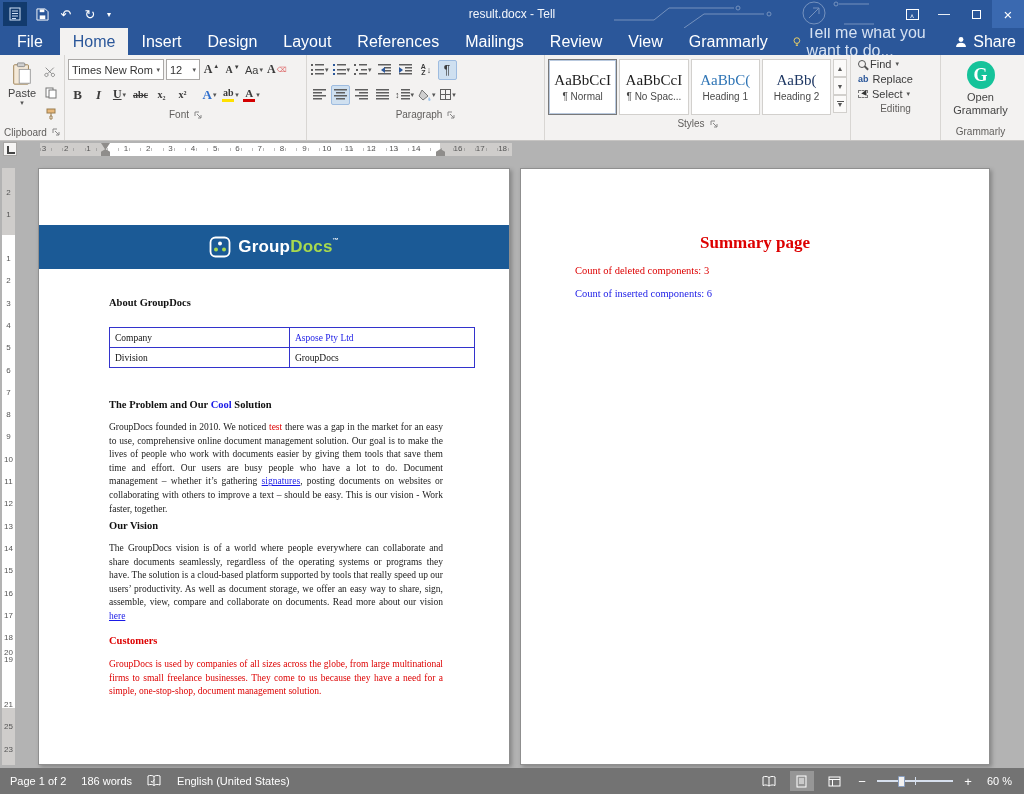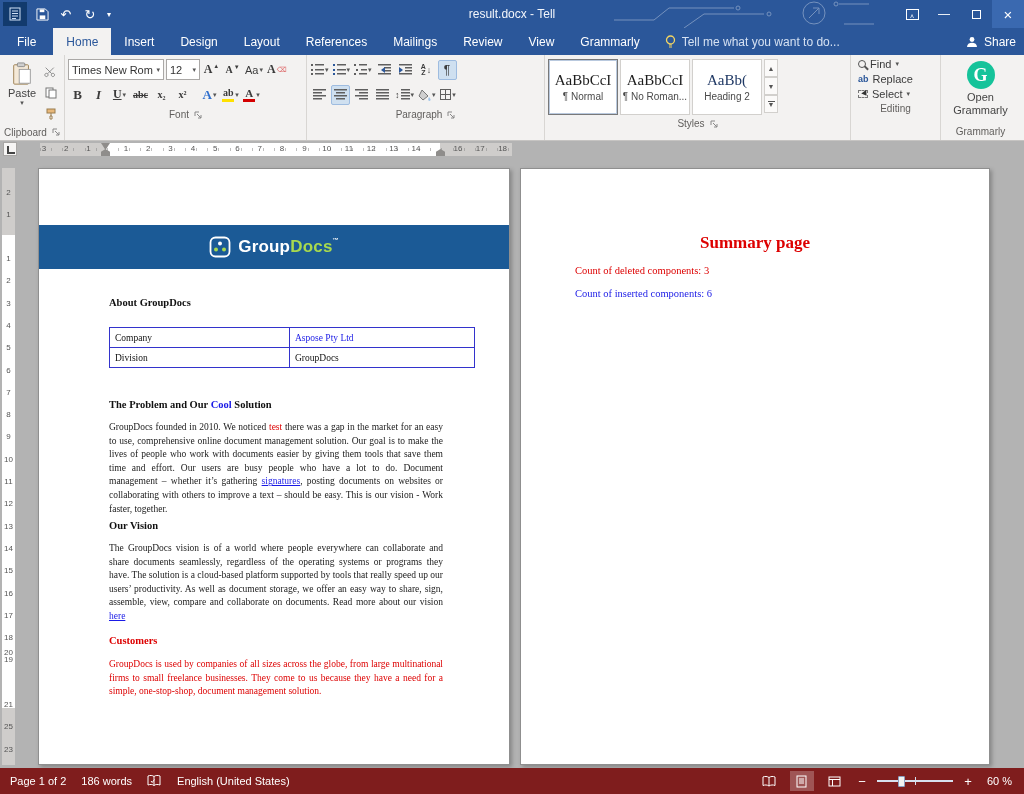--- a/index.html
+++ b/index.html
@@ -15,21 +15,21 @@
   .qat-caret { font-size:8px; width:12px; }
   .tb-title { position:absolute; left:0; right:0; text-align:center; font-size:12px; color:#f3f6fb; pointer-events:none; }
   .tb-deco { position:absolute; right:150px; top:0; opacity:.35; }
   .win-ctrls { margin-left:auto; display:flex; height:100%; }
   .win-btn { width:32px; height:100%; display:flex; align-items:center; justify-content:center; color:#fff; font-size:12px; }
   .win-btn.close { background:#3a69b0; font-size:15px; }
   .maxbox { width:9px; height:9px; border:1px solid #fff; display:inline-block; }
   .ribopt { width:13px; height:11px; border:1px solid #fff; display:inline-flex; align-items:flex-end; justify-content:center; font-size:7px; line-height:5px; }
 
   
-  .tabs-row { height:27px; background:#2b579a; display:flex; align-items:stretch; color:#fff; font-size:12px; flex:0 0 auto; }
+  .tabs-row { height:27px; background:#2b579a; display:flex; align-items:stretch; color:#fff; font-size:16px; flex:0 0 auto; }
   .tab { padding:0 13px; display:flex; align-items:center; cursor:default; }
   .tab.file-tab { padding:0 17px; }
   .tab.active { background:#f3f2f1; color:#2b579a; }
   .tellme { display:flex; align-items:center; gap:6px; margin-left:12px; color:#d5e1f2; }
   .share-btn { margin-left:auto; margin-right:8px; display:flex; align-items:center; gap:6px; color:#fff; }
 
   
   .ribbon { height:86px; background:#f3f2f1; border-bottom:1px solid #c6c4c2; display:flex; flex:0 0 auto; }
   .rgroup { position:relative; display:flex; flex-direction:column; padding:3px 3px 0; }
   .rgroup + .rgroup { border-left:1px solid #d8d6d3; }
@@ -120,21 +120,21 @@
   .doc-table td { border:1.5px solid #3333cc; height:20px; padding:0 5px; }
   .doc-table td.c1 { width:180px; }
   .para { position:absolute; left:70px; width:334px; font-family:"Liberation Serif",serif; font-size:9.5px; line-height:13.6px; color:#1a1a1a; text-align:justify; }
   .red { color:#dd0000; }
   .blue { color:#1a1ae6; }
   .bluelink { color:#1a1ae6; text-decoration:underline; }
   .sum-title { position:absolute; left:0; right:0; top:64px; text-align:center; font-family:"Liberation Serif",serif; font-size:17px; font-weight:600; color:#dd0000; }
   .sum-line { position:absolute; left:54px; font-family:"Liberation Serif",serif; font-size:10.5px; }
 
   
-  .statusbar { height:26px; background:#7f1d1d; color:#fff; display:flex; align-items:center; font-size:11px; flex:0 0 auto; }
+  .statusbar { height:26px; background:#737373; color:#fff; display:flex; align-items:center; font-size:11px; flex:0 0 auto; }
   .sb-left { display:flex; align-items:center; gap:15px; padding-left:10px; }
   .sb-right { margin-left:auto; display:flex; align-items:center; gap:9px; padding-right:12px; }
   .viewbtn { width:24px; height:20px; display:flex; align-items:center; justify-content:center; }
   .viewbtn.active { background:rgba(255,255,255,.25); }
   .zoom-track { position:relative; width:76px; height:20px; }
   .zoom-track .line { position:absolute; top:9px; left:0; right:0; height:2px; background:#d7e0ee; }
   .zoom-track .notch { position:absolute; top:6px; left:50%; width:1px; height:8px; background:#d7e0ee; }
   .zoom-handle { position:absolute; top:5px; left:28%; width:7px; height:11px; background:#f3f2f1; border:1px solid #8aa0c2; border-radius:1px; }
   .zbtn { font-size:13px; width:12px; text-align:center; }
 </style>
@@ -397,21 +397,25 @@
     </div>
 
     <div class="rgroup" style="width:306px">
       <div class="styles-body">
         <div class="style-card selected">
           <span class="st-prev">AaBbCcI</span>
           <span class="st-name">¶ Normal</span>
         </div>
         <div class="style-card">
           <span class="st-prev">AaBbCcI</span>
-          <span class="st-name">¶ No Roman...</span>
+          <span class="st-name">¶ No Spac...</span>
+        </div>
+        <div class="style-card">
+          <span class="st-prev h1">AaBbC(</span>
+          <span class="st-name">Heading 1</span>
         </div>
         <div class="style-card">
           <span class="st-prev h2">AaBb(</span>
           <span class="st-name">Heading 2</span>
         </div>
         <div class="gal-rail">
           <span class="rail-btn">▲</span>
           <span class="rail-btn">▼</span>
           <span class="rail-btn"><span style="width:7px;border-top:1px solid #555"></span>▼</span>
         </div>

